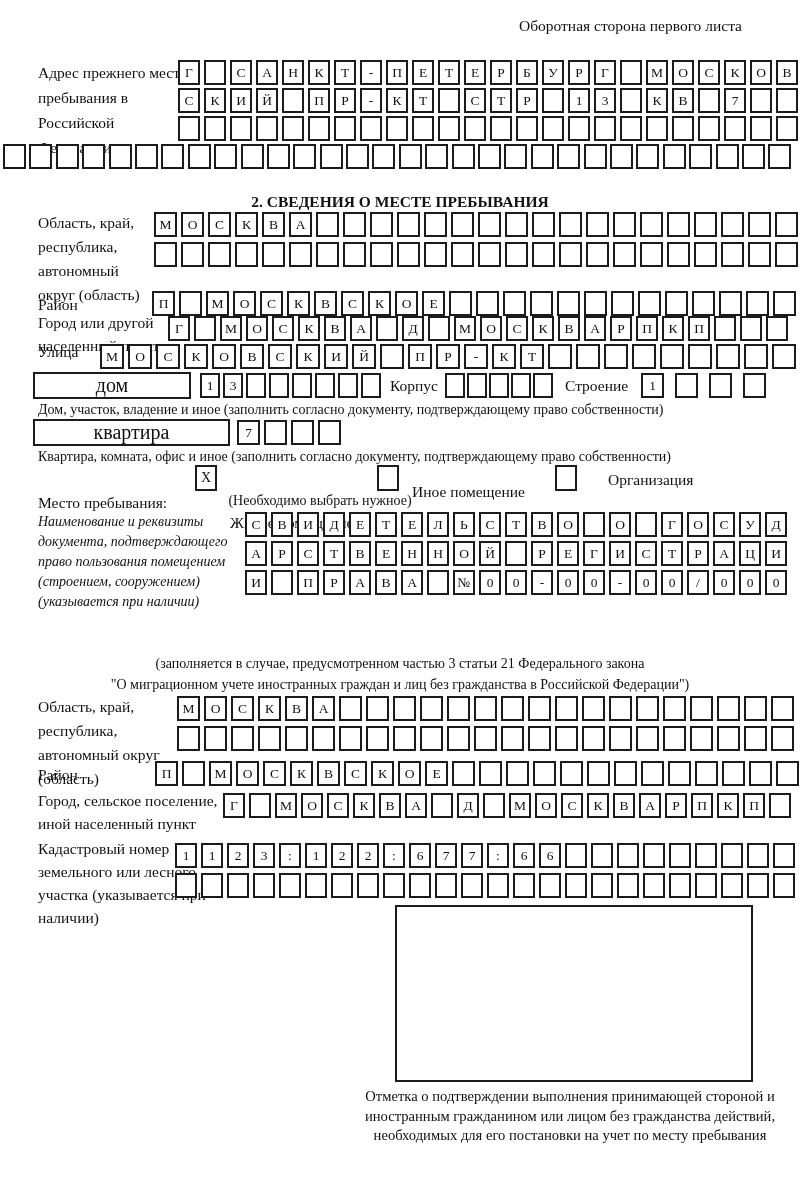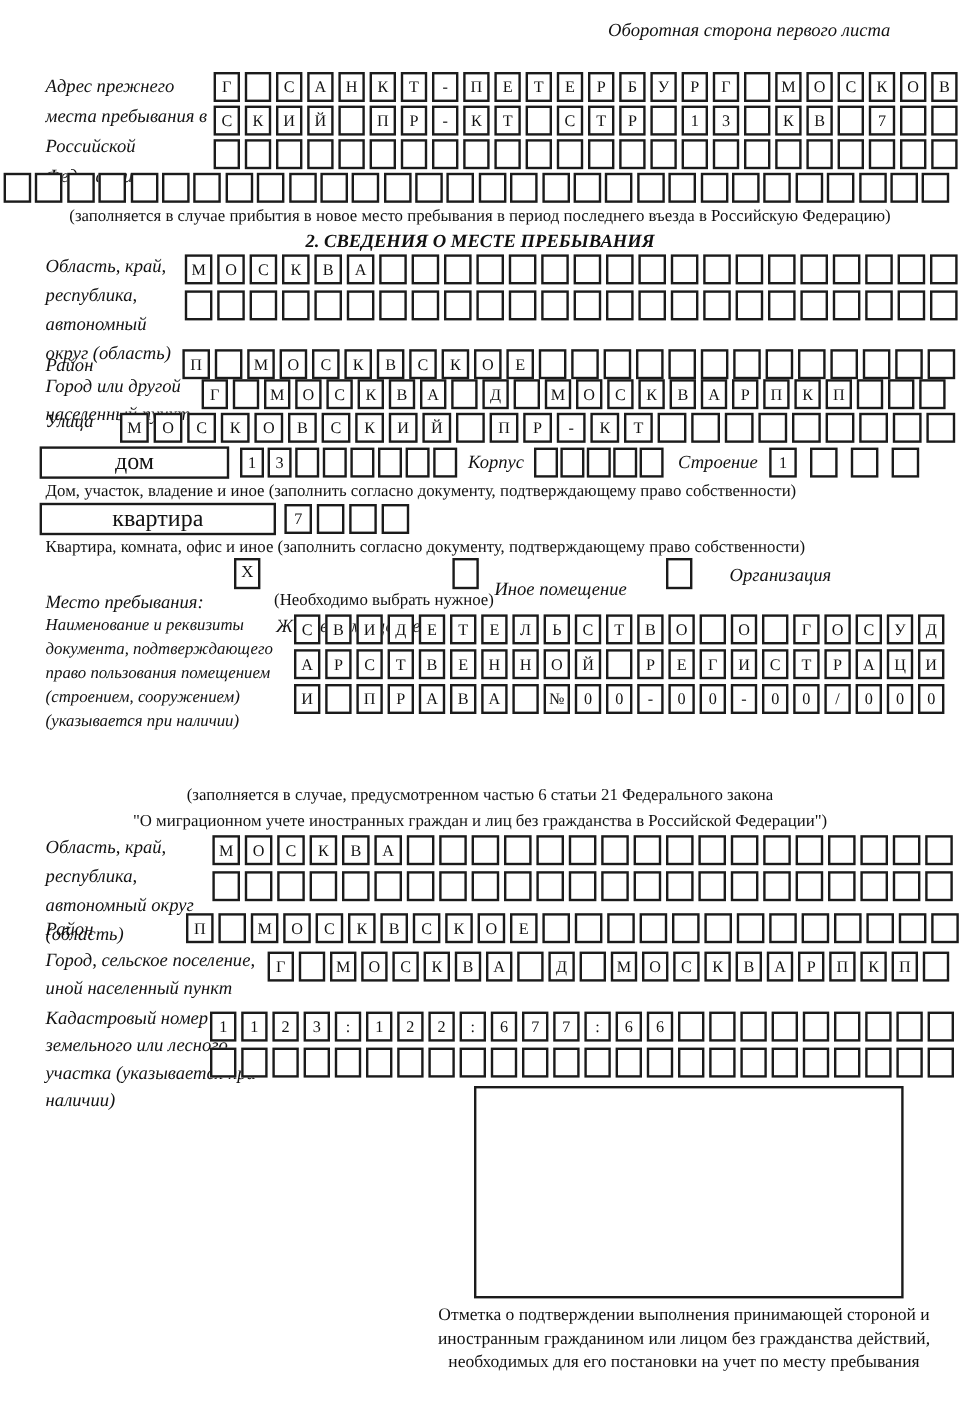--- a/index.html
+++ b/index.html
@@ -1,19 +1,19 @@
 <!DOCTYPE html>
 <html><head>
 <meta charset="utf-8">
 <style>
   html,body{margin:0;padding:0;background:#fff;}
   #page{position:relative;width:800px;height:1180px;background:#fff;
         font-family:"Liberation Serif",serif;color:#111;overflow:hidden;}
   .abs{position:absolute;}
-  .lbl{font-size:15.5px;line-height:24px;font-style:italic;}
+  .lbl{font-size:15.5px;line-height:24px;}
   .cap{font-size:14px;line-height:18px;}
   .bold{font-weight:bold;}
   .center{text-align:center;}
   .boxes{white-space:nowrap;}
   .cell{display:inline-block;box-sizing:border-box;border:2px solid #1b1b1b;height:25px;
         text-align:center;font-family:"Liberation Serif",serif;font-size:13.5px;line-height:21px;
         vertical-align:top;background:#fff;}
   .p26 .cell{width:22px;margin-right:4px;}
   .p27 .cell{width:23px;margin-right:4px;}
   .p28 .cell{width:24px;margin-right:4px;}
@@ -32,21 +32,20 @@
 
 <div id="page">
 
   <div class="abs lbl" style="top:14px;left:420px;width:322px;text-align:right;">Оборотная сторона первого листа</div>
 
   <div class="abs lbl" style="top:60px;left:38px;width:150px;line-height:25px;">Адрес прежнего места пребывания в Российской Федерации</div>
   <div class="abs boxes p26" style="top:60px;left:178px;"><span class="cell">Г</span><span class="cell"></span><span class="cell">С</span><span class="cell">А</span><span class="cell">Н</span><span class="cell">К</span><span class="cell">Т</span><span class="cell">-</span><span class="cell">П</span><span class="cell">Е</span><span class="cell">Т</span><span class="cell">Е</span><span class="cell">Р</span><span class="cell">Б</span><span class="cell">У</span><span class="cell">Р</span><span class="cell">Г</span><span class="cell"></span><span class="cell">М</span><span class="cell">О</span><span class="cell">С</span><span class="cell">К</span><span class="cell">О</span><span class="cell">В</span></div>
   <div class="abs boxes p26" style="top:88px;left:178px;"><span class="cell">С</span><span class="cell">К</span><span class="cell">И</span><span class="cell">Й</span><span class="cell"></span><span class="cell">П</span><span class="cell">Р</span><span class="cell">-</span><span class="cell">К</span><span class="cell">Т</span><span class="cell"></span><span class="cell">С</span><span class="cell">Т</span><span class="cell">Р</span><span class="cell"></span><span class="cell">1</span><span class="cell">3</span><span class="cell"></span><span class="cell">К</span><span class="cell">В</span><span class="cell"></span><span class="cell">7</span><span class="cell"></span><span class="cell"></span></div>
   <div class="abs boxes p26" style="top:116px;left:178px;"><span class="cell"></span><span class="cell"></span><span class="cell"></span><span class="cell"></span><span class="cell"></span><span class="cell"></span><span class="cell"></span><span class="cell"></span><span class="cell"></span><span class="cell"></span><span class="cell"></span><span class="cell"></span><span class="cell"></span><span class="cell"></span><span class="cell"></span><span class="cell"></span><span class="cell"></span><span class="cell"></span><span class="cell"></span><span class="cell"></span><span class="cell"></span><span class="cell"></span><span class="cell"></span><span class="cell"></span></div>
   <div class="abs boxes pfull" style="top:144px;left:3px;"><span class="cell"></span><span class="cell"></span><span class="cell"></span><span class="cell"></span><span class="cell"></span><span class="cell"></span><span class="cell"></span><span class="cell"></span><span class="cell"></span><span class="cell"></span><span class="cell"></span><span class="cell"></span><span class="cell"></span><span class="cell"></span><span class="cell"></span><span class="cell"></span><span class="cell"></span><span class="cell"></span><span class="cell"></span><span class="cell"></span><span class="cell"></span><span class="cell"></span><span class="cell"></span><span class="cell"></span><span class="cell"></span><span class="cell"></span><span class="cell"></span><span class="cell"></span><span class="cell"></span><span class="cell"></span></div>
-  <div class="abs cap center" style="top:172px;left:0;width:800px;">(заполняется в случае прибытия в новое место пребывания в период последнего въезда в Российскую Федерацию)</div>
 
   <div class="abs lbl bold center" style="top:190px;left:0;width:800px;">2. СВЕДЕНИЯ О МЕСТЕ ПРЕБЫВАНИЯ</div>
 
   <div class="abs lbl" style="top:211px;left:38px;width:114px;">Область, край, республика, автономный округ (область)</div>
   <div class="abs boxes p27" style="top:212px;left:154px;"><span class="cell">М</span><span class="cell">О</span><span class="cell">С</span><span class="cell">К</span><span class="cell">В</span><span class="cell">А</span><span class="cell"></span><span class="cell"></span><span class="cell"></span><span class="cell"></span><span class="cell"></span><span class="cell"></span><span class="cell"></span><span class="cell"></span><span class="cell"></span><span class="cell"></span><span class="cell"></span><span class="cell"></span><span class="cell"></span><span class="cell"></span><span class="cell"></span><span class="cell"></span><span class="cell"></span><span class="cell"></span></div>
   <div class="abs boxes p27" style="top:242px;left:154px;"><span class="cell"></span><span class="cell"></span><span class="cell"></span><span class="cell"></span><span class="cell"></span><span class="cell"></span><span class="cell"></span><span class="cell"></span><span class="cell"></span><span class="cell"></span><span class="cell"></span><span class="cell"></span><span class="cell"></span><span class="cell"></span><span class="cell"></span><span class="cell"></span><span class="cell"></span><span class="cell"></span><span class="cell"></span><span class="cell"></span><span class="cell"></span><span class="cell"></span><span class="cell"></span><span class="cell"></span></div>
 
   <div class="abs lbl" style="top:293px;left:38px;">Район</div>
   <div class="abs boxes p27" style="top:291px;left:152px;"><span class="cell">П</span><span class="cell"></span><span class="cell">М</span><span class="cell">О</span><span class="cell">С</span><span class="cell">К</span><span class="cell">В</span><span class="cell">С</span><span class="cell">К</span><span class="cell">О</span><span class="cell">Е</span><span class="cell"></span><span class="cell"></span><span class="cell"></span><span class="cell"></span><span class="cell"></span><span class="cell"></span><span class="cell"></span><span class="cell"></span><span class="cell"></span><span class="cell"></span><span class="cell"></span><span class="cell"></span><span class="cell"></span></div>
 
@@ -75,21 +74,21 @@
   <div class="abs lbl" style="top:480px;left:412px;">Иное помещение</div>
   <span class="abs checkbox" style="top:465px;left:555px;"></span>
   <div class="abs lbl" style="top:468px;left:608px;">Организация</div>
   <div class="abs cap center" style="top:492px;left:150px;width:340px;">(Необходимо выбрать нужное)</div>
 
   <div class="abs" style="top:512px;left:38px;width:206px;font-size:14px;line-height:20px;font-style:italic;">Наименование и реквизиты документа, подтверждающего право пользования помещением (строением, сооружением) (указывается при наличии)</div>
   <div class="abs boxes p26" style="top:512px;left:245px;"><span class="cell">С</span><span class="cell">В</span><span class="cell">И</span><span class="cell">Д</span><span class="cell">Е</span><span class="cell">Т</span><span class="cell">Е</span><span class="cell">Л</span><span class="cell">Ь</span><span class="cell">С</span><span class="cell">Т</span><span class="cell">В</span><span class="cell">О</span><span class="cell"></span><span class="cell">О</span><span class="cell"></span><span class="cell">Г</span><span class="cell">О</span><span class="cell">С</span><span class="cell">У</span><span class="cell">Д</span></div>
   <div class="abs boxes p26" style="top:541px;left:245px;"><span class="cell">А</span><span class="cell">Р</span><span class="cell">С</span><span class="cell">Т</span><span class="cell">В</span><span class="cell">Е</span><span class="cell">Н</span><span class="cell">Н</span><span class="cell">О</span><span class="cell">Й</span><span class="cell"></span><span class="cell">Р</span><span class="cell">Е</span><span class="cell">Г</span><span class="cell">И</span><span class="cell">С</span><span class="cell">Т</span><span class="cell">Р</span><span class="cell">А</span><span class="cell">Ц</span><span class="cell">И</span></div>
   <div class="abs boxes p26" style="top:570px;left:245px;"><span class="cell">И</span><span class="cell"></span><span class="cell">П</span><span class="cell">Р</span><span class="cell">А</span><span class="cell">В</span><span class="cell">А</span><span class="cell"></span><span class="cell">№</span><span class="cell">0</span><span class="cell">0</span><span class="cell">-</span><span class="cell">0</span><span class="cell">0</span><span class="cell">-</span><span class="cell">0</span><span class="cell">0</span><span class="cell">/</span><span class="cell">0</span><span class="cell">0</span><span class="cell">0</span></div>
 
-  <div class="abs cap center" style="top:655px;left:0;width:800px;">(заполняется в случае, предусмотренном частью 6 статьи 21 Федерального закона</div>
+  <div class="abs cap center" style="top:655px;left:0;width:800px;">(заполняется в случае, предусмотренном частью 3 статьи 21 Федерального закона</div>
   <div class="abs cap center" style="top:676px;left:0;width:800px;">"О миграционном учете иностранных граждан и лиц без гражданства в Российской Федерации")</div>
 
   <div class="abs lbl" style="top:695px;left:38px;width:140px;">Область, край, республика, автономный округ (область)</div>
   <div class="abs boxes p27" style="top:696px;left:177px;"><span class="cell">М</span><span class="cell">О</span><span class="cell">С</span><span class="cell">К</span><span class="cell">В</span><span class="cell">А</span><span class="cell"></span><span class="cell"></span><span class="cell"></span><span class="cell"></span><span class="cell"></span><span class="cell"></span><span class="cell"></span><span class="cell"></span><span class="cell"></span><span class="cell"></span><span class="cell"></span><span class="cell"></span><span class="cell"></span><span class="cell"></span><span class="cell"></span><span class="cell"></span><span class="cell"></span></div>
   <div class="abs boxes p27" style="top:726px;left:177px;"><span class="cell"></span><span class="cell"></span><span class="cell"></span><span class="cell"></span><span class="cell"></span><span class="cell"></span><span class="cell"></span><span class="cell"></span><span class="cell"></span><span class="cell"></span><span class="cell"></span><span class="cell"></span><span class="cell"></span><span class="cell"></span><span class="cell"></span><span class="cell"></span><span class="cell"></span><span class="cell"></span><span class="cell"></span><span class="cell"></span><span class="cell"></span><span class="cell"></span><span class="cell"></span></div>
 
   <div class="abs lbl" style="top:763px;left:38px;">Район</div>
   <div class="abs boxes p27" style="top:761px;left:155px;"><span class="cell">П</span><span class="cell"></span><span class="cell">М</span><span class="cell">О</span><span class="cell">С</span><span class="cell">К</span><span class="cell">В</span><span class="cell">С</span><span class="cell">К</span><span class="cell">О</span><span class="cell">Е</span><span class="cell"></span><span class="cell"></span><span class="cell"></span><span class="cell"></span><span class="cell"></span><span class="cell"></span><span class="cell"></span><span class="cell"></span><span class="cell"></span><span class="cell"></span><span class="cell"></span><span class="cell"></span><span class="cell"></span></div>
 
   <div class="abs lbl" style="top:789px;left:38px;width:200px;line-height:23px;">Город, сельское поселение, иной населенный пункт</div>

